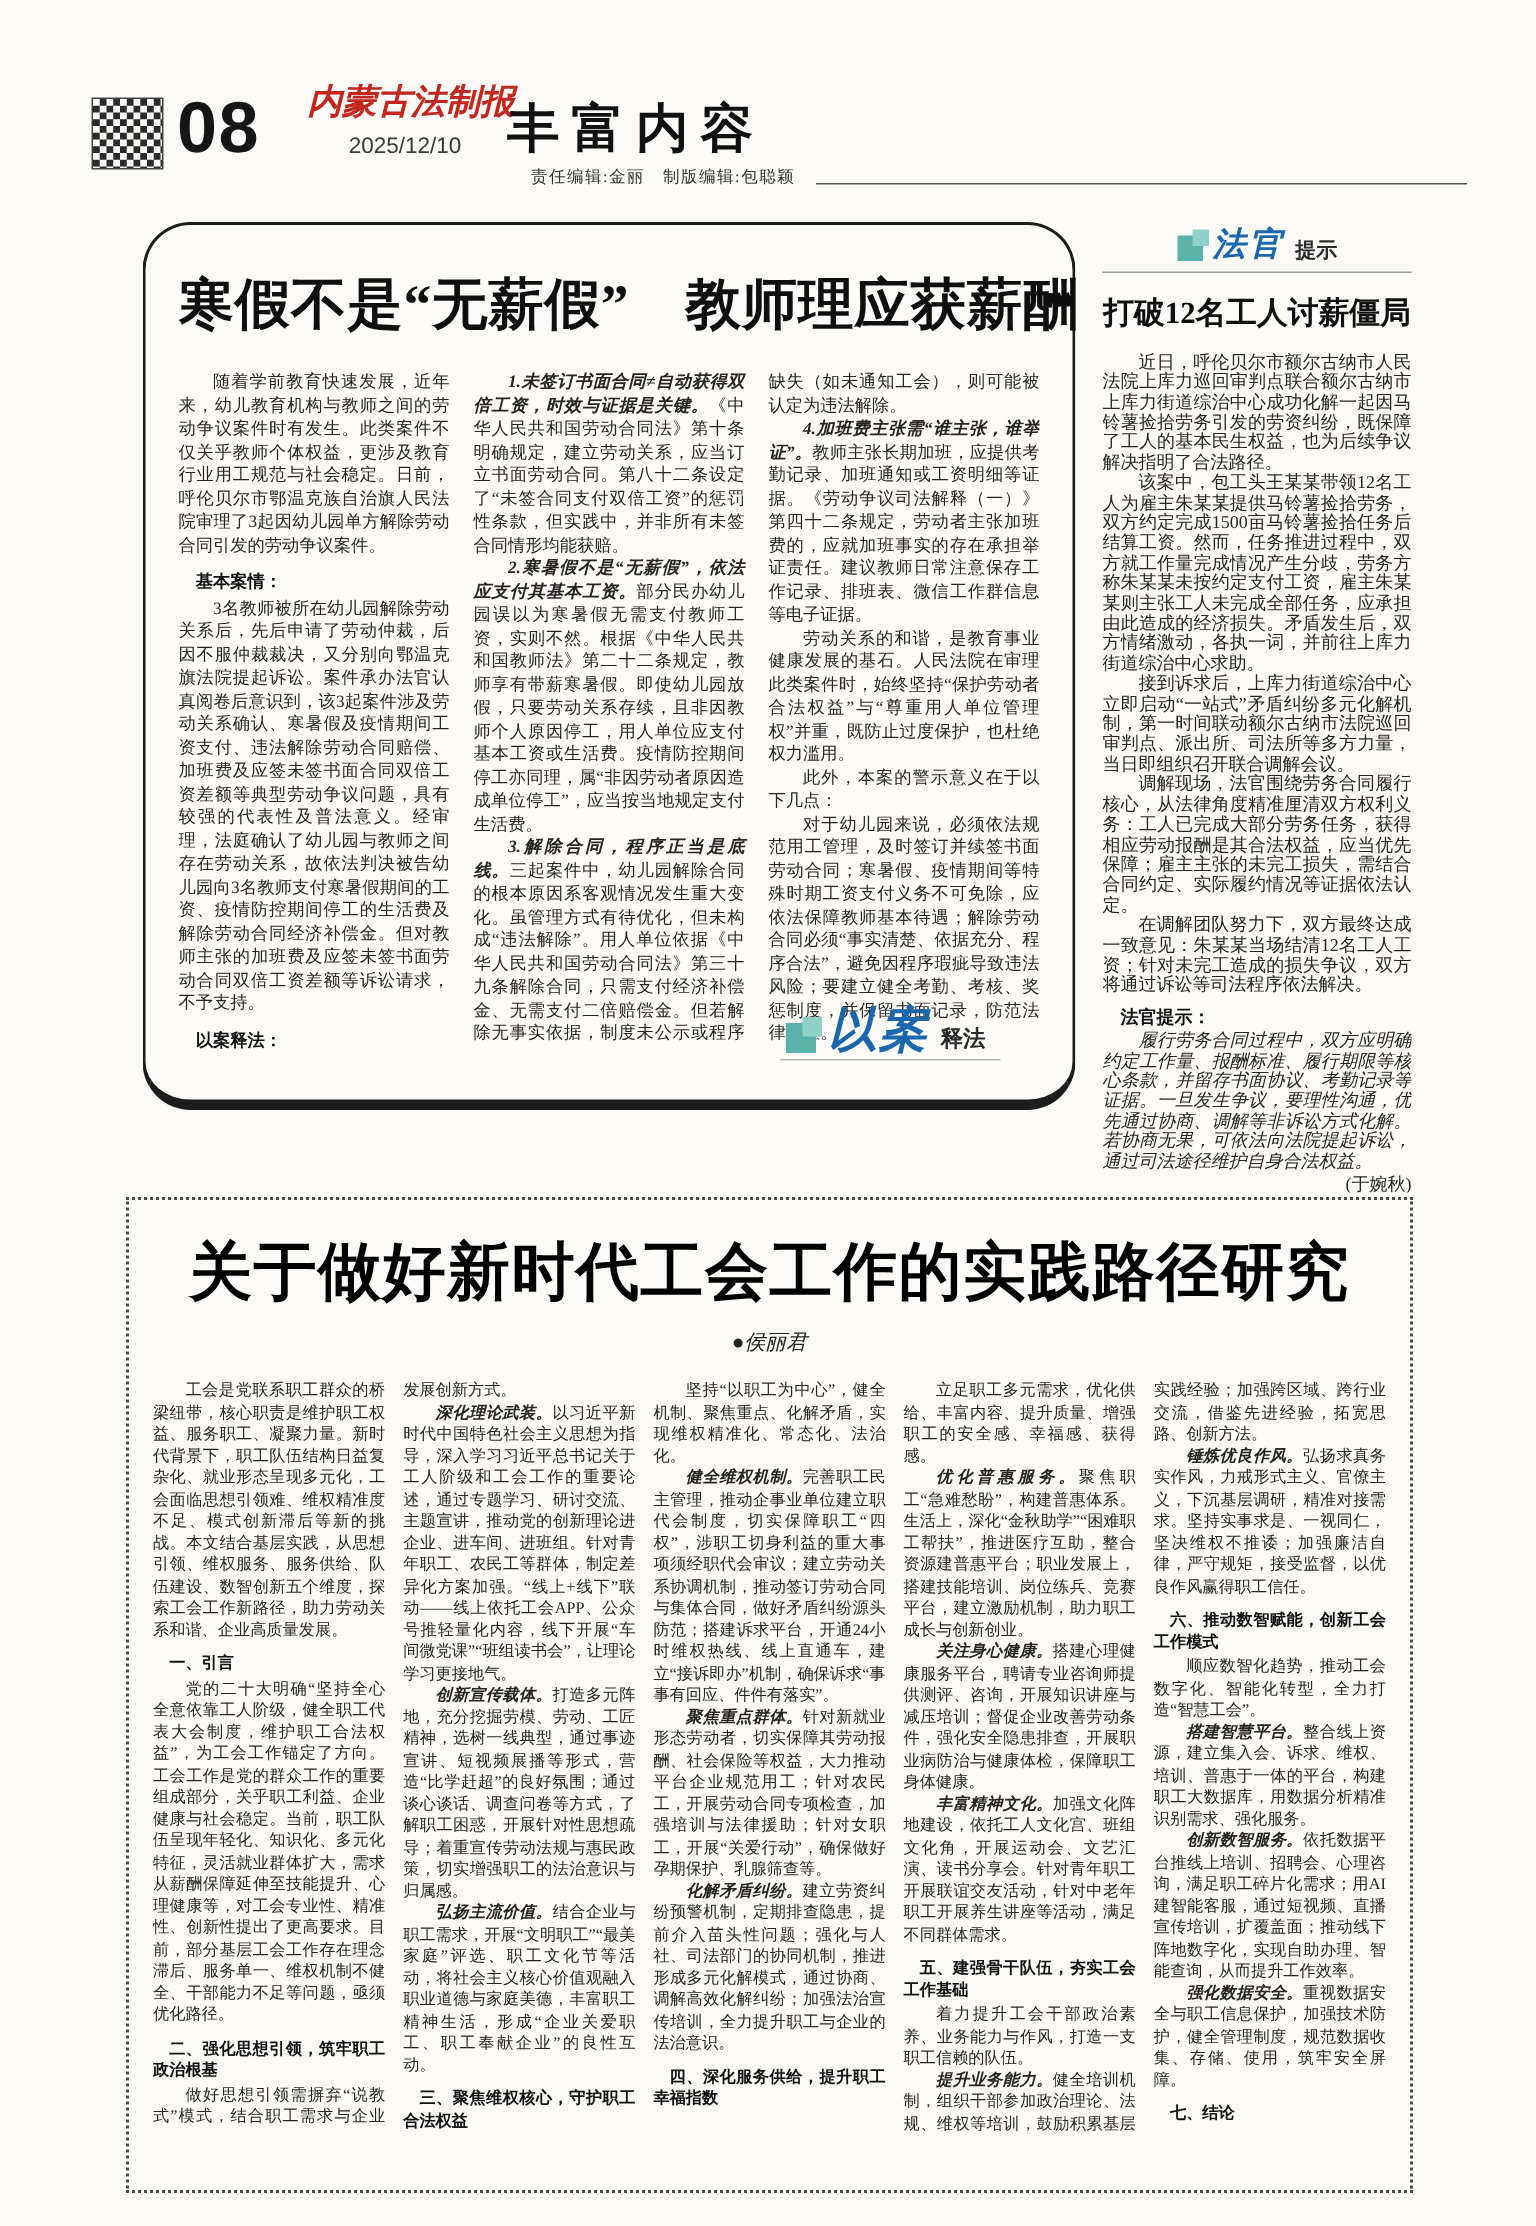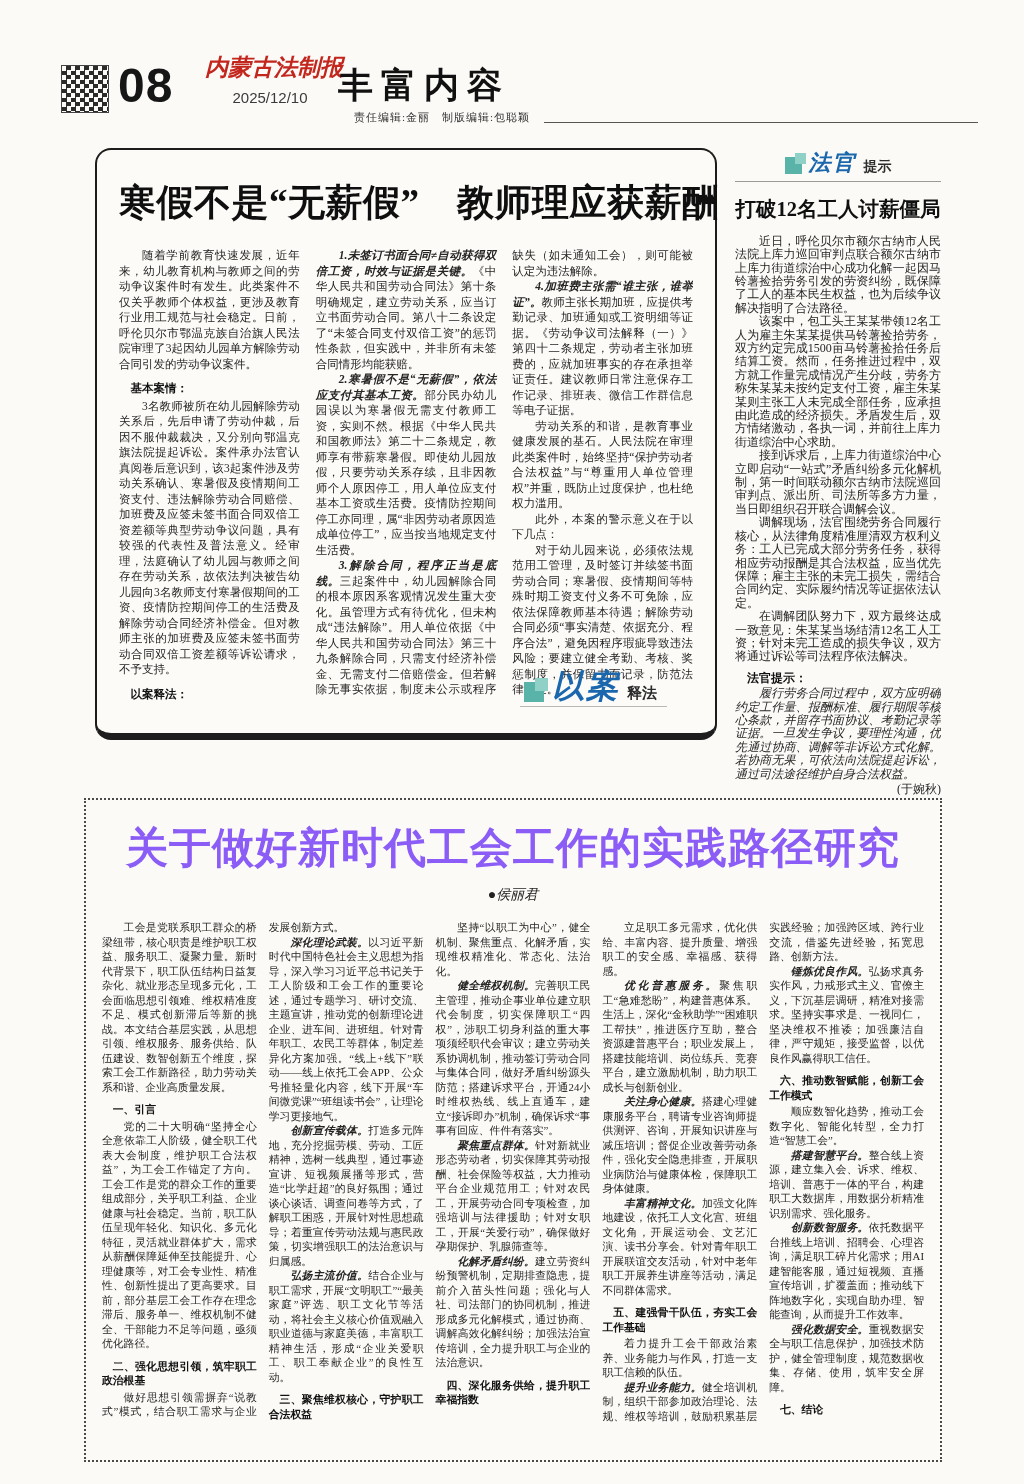--- a/index.html
+++ b/index.html
@@ -20,21 +20,21 @@
       font-family:"Liberation Serif",serif;letter-spacing:0px;white-space:nowrap;}
   .masthead .date{font-size:15px;color:#3a3a3a;margin-top:6px;font-family:"Liberation Sans",sans-serif;}
   .section-title{position:absolute;left:338px;top:62px;font-size:35px;font-weight:bold;
       font-family:"Liberation Sans","DejaVu Sans",sans-serif;letter-spacing:8px;color:#111;}
   .editors-row{position:absolute;left:338px;top:110px;width:624px;display:flex;align-items:flex-end;margin-left:16px;}
   .editors{font-size:11px;color:#333;white-space:nowrap;letter-spacing:1px;}
   .editors-rule{flex:1;border-bottom:1.5px solid #555;margin-left:14px;margin-bottom:2px;}
 
   
   .main-article{position:absolute;left:95px;top:148px;width:622px;height:592px;
-      border:2px solid #1c1c1c;border-bottom:7px solid #1d1d1d;border-radius:16px;
+      border:2px solid #1c1c1c;border-bottom:7px solid #1d1d1d;border-radius:32px;
       background:#fcfbf8;box-sizing:border-box;padding:16px 22px 14px;}
   .main-title{text-align:center;font-size:37px;font-weight:900;color:#0f0f0f;
       margin:12px 0 20px;letter-spacing:0.5px;white-space:nowrap;}
   .main-body{column-count:3;column-gap:16px;height:478px;overflow:hidden;
       font-size:11.5px;line-height:15.5px;text-align:justify;}
   .main-body p,.sb-body p,.b-body p{margin:0;text-indent:2em;}
   .sec-h{font-weight:bold;text-indent:1em;margin:9px 0 2px;color:#111;}
   .lead{font-weight:600;font-style:italic;}
   .sig{text-align:right;text-indent:0 !important;margin-top:2px !important;}
   .kai{font-style:italic;}
@@ -58,21 +58,21 @@
       font-family:"Liberation Sans",sans-serif;letter-spacing:2px;}
   .badge-small{color:#2b2b2b;font-size:14px;font-weight:bold;margin-left:7px;line-height:1.1;
       font-family:"Liberation Sans",sans-serif;}
   .sb-title{font-size:20.5px;font-weight:900;text-align:center;line-height:1.5;color:#0f0f0f;margin:2px 0 10px;}
   .sb-body{font-size:12px;line-height:13.4px;text-align:justify;max-height:560px;overflow:hidden;}
   .sb-body .sec-h{margin:8px 0 2px;}
 
   
   .bottom{position:absolute;left:84px;top:798px;width:858px;height:664px;
       border:2px dotted #4a4a4a;box-sizing:border-box;padding:18px 16px 12px;background:#fbfaf7;}
-  .b-title{text-align:center;font-size:42px;font-weight:900;color:#8b5cf6;
+  .b-title{text-align:center;font-size:42px;font-weight:900;color:#000000;
       letter-spacing:1px;margin:2px 0 10px;white-space:nowrap;}
   .b-author{text-align:center;font-size:14px;font-style:italic;margin-bottom:16px;color:#222;}
   .b-body{column-count:5;column-gap:12px;height:522px;overflow:hidden;
       font-size:10.8px;line-height:14.5px;text-align:justify;}
   .b-body .sec-h{margin:8px 0 2px;}
 </style>
 </head>
 <body>
 
 <div class="qr"></div>

